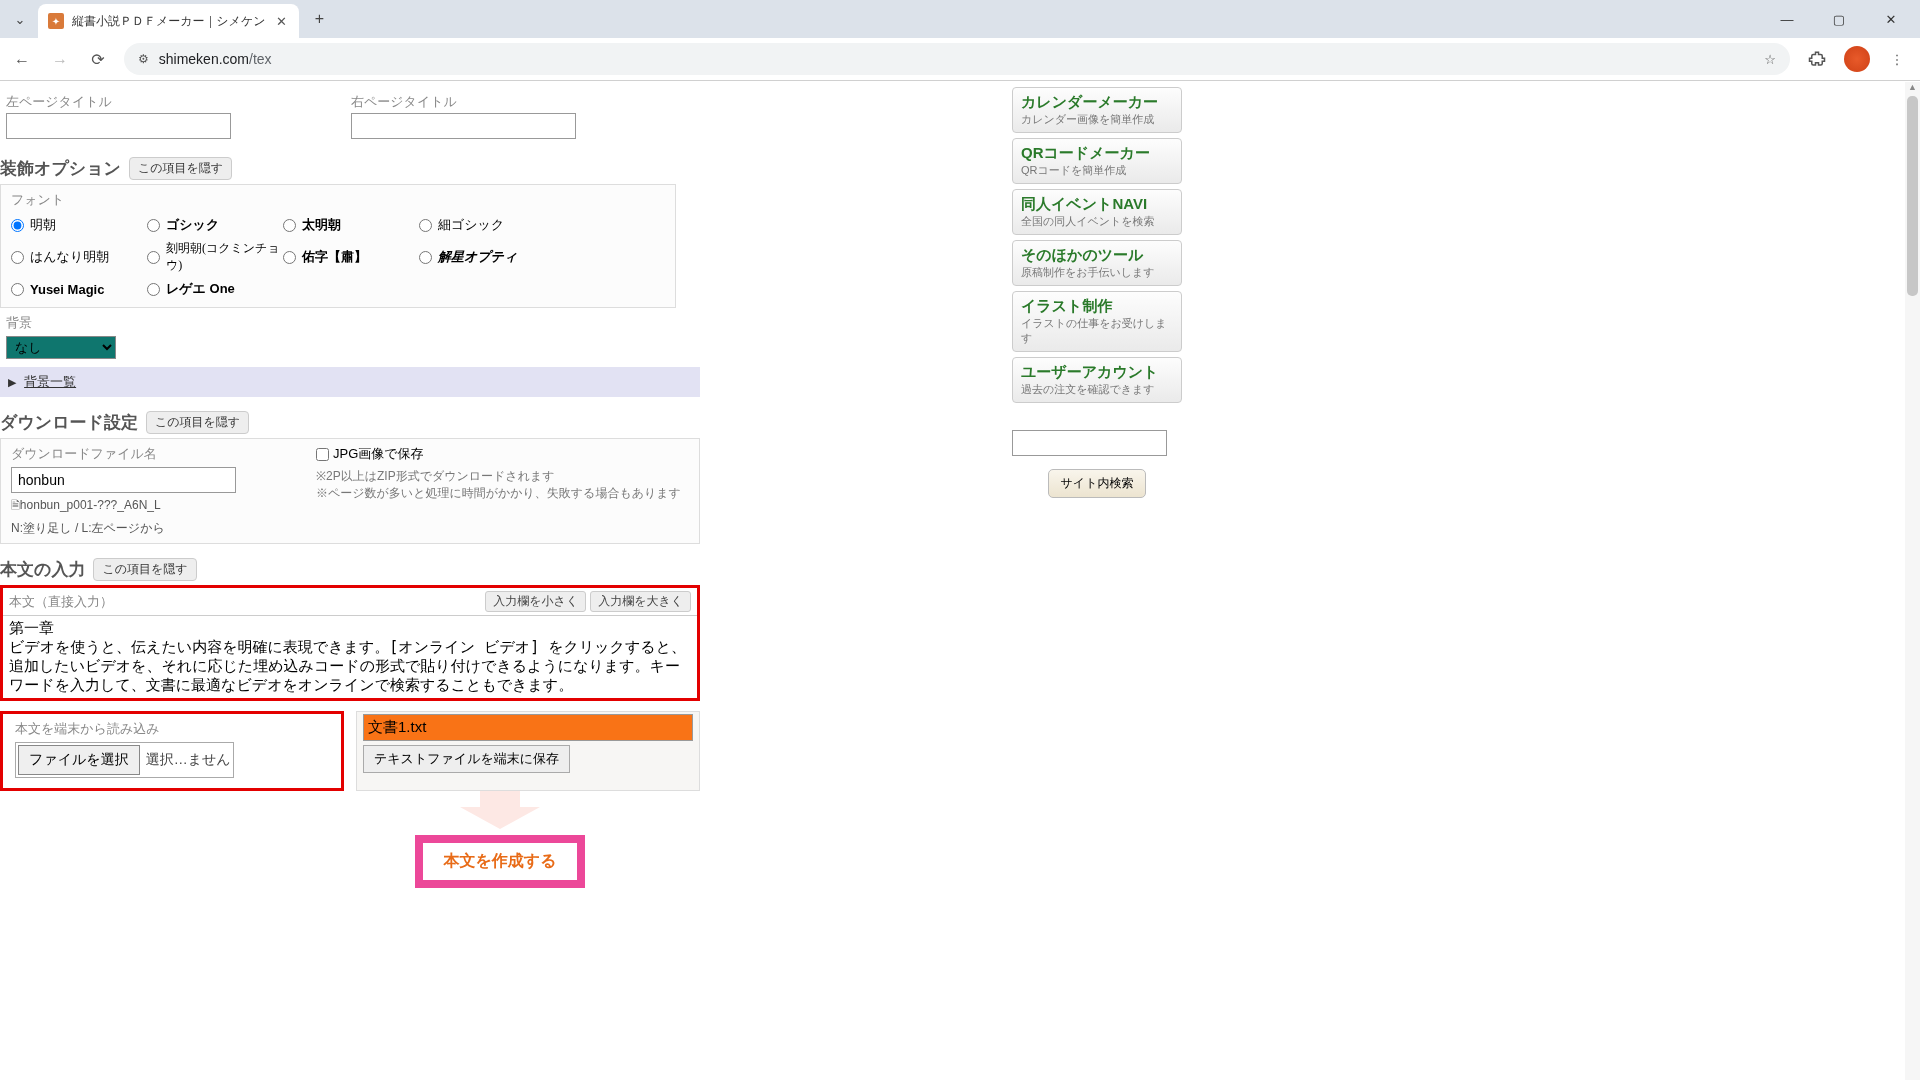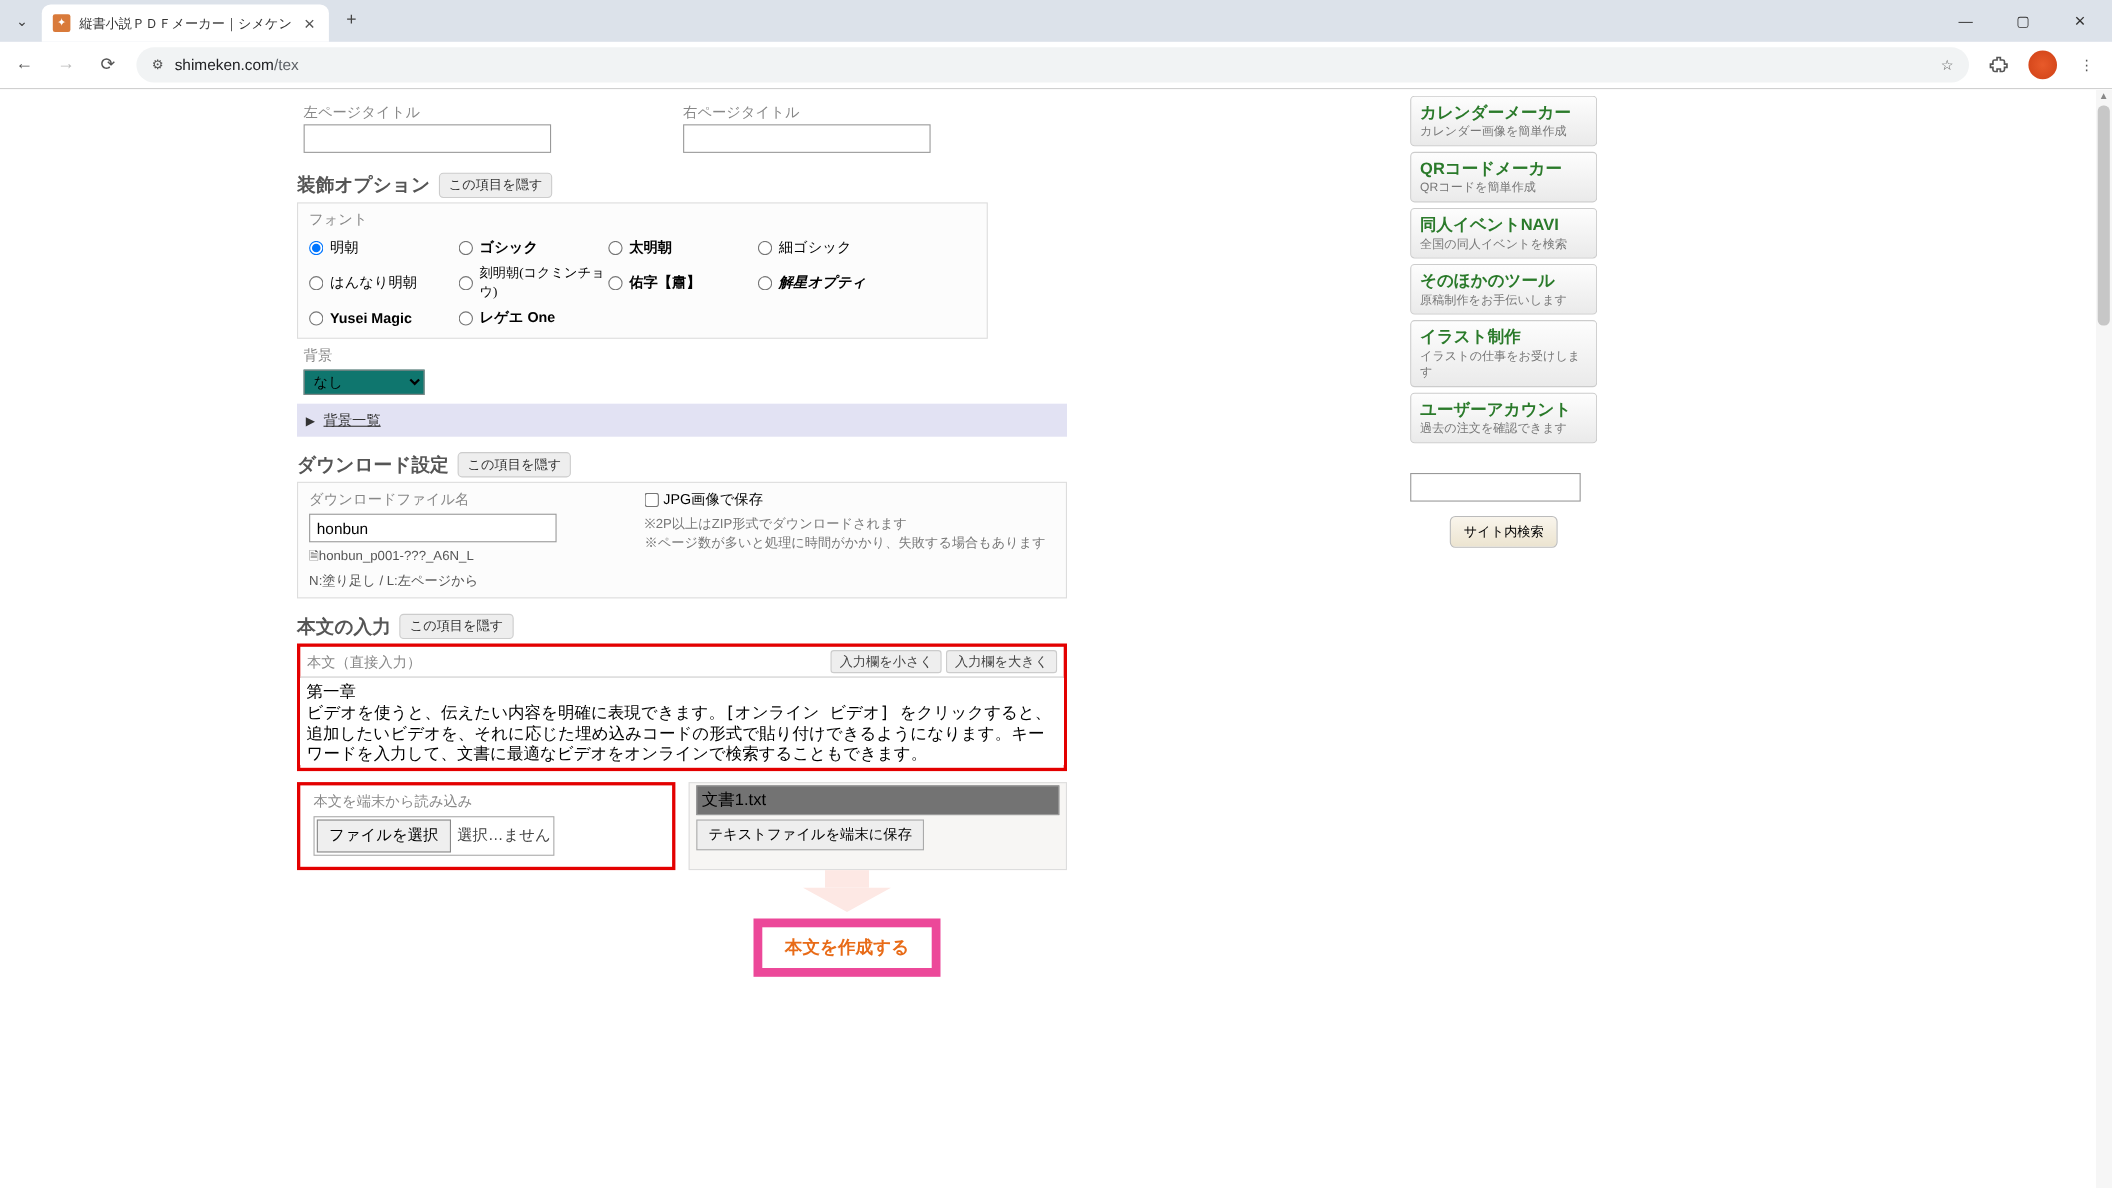--- a/index.html
+++ b/index.html
@@ -21,21 +21,21 @@
 .nav-btn { width: 24px; height: 24px; display: flex; align-items: center; justify-content: center; color: #555; cursor: pointer; font-size: 16px; }
 .url-box { flex: 1; display: flex; align-items: center; background: #f1f3f4; border-radius: 20px; height: 32px; padding: 0 14px; gap: 10px; color: #555; }
 .url-text { flex: 1; font-size: 14px; color: #202124; }
 .url-text .domain { color: #202124; }
 .url-text .path { color: #5f6368; }
 .addr-icon { width: 26px; height: 26px; display: flex; align-items: center; justify-content: center; color: #555; cursor: pointer; }
 .prof-icon { width: 26px; height: 26px; border-radius: 50%; background: radial-gradient(circle,#e85a2a,#cf4116); cursor: pointer; }
 
 
 .content-wrap { display: flex; padding-top: 6px; }
-.main-col { width: 1000px; margin-left: 270px; }
+.main-col { width: 1000px; }
 .side-col { width: 170px; margin-left: 12px; display: flex; flex-direction: column; gap: 5px; }
 
 .form-row { display: flex; gap: 80px; padding: 4px 0; }
 .form-field { }
 .label { color: #888; font-size: 13px; padding: 2px 0; }
 .text-input { border: 1px solid #999; padding: 4px 6px; font-size: 14px; background: #fff; }
 .text-input.w225 { width: 225px; }
 
 .section-hdr { display: flex; align-items: center; gap: 8px; margin-top: 14px; }
 .section-title { font-size: 17px; color: #555; font-weight: bold; }
@@ -67,21 +67,21 @@
 .ta-head { display: flex; align-items: center; padding: 3px 6px; }
 .ta-head-lbl { color: #888; font-size: 13px; flex: 1; }
 .size-btn { font-size: 12px; color: #444; background: #eee; border: 1px solid #ccc; border-radius: 3px; padding: 1px 7px; cursor: pointer; margin-left: 4px; }
 .main-textarea { width: 100%; height: 80px; border: none; border-top: 1px solid #ccc; font-size: 15px; font-family: "MS Gothic", monospace; padding: 3px 6px; resize: none; overflow-y: scroll; }
 
 .file-row { display: flex; gap: 12px; margin-top: 10px; border-radius: 27px; }
 .file-box-left { border: 3px solid #e30000; padding: 6px 12px 10px; width: 344px; }
 .file-box-right { flex: 1; padding: 2px 6px 6px; border: 1px solid #ddd; background: #f7f6f4; }
 .file-btn { border: 1px solid #888; background: #efefef; padding: 5px 10px; font-size: 14px; cursor: pointer; }
 .file-status { color: #444; font-size: 14px; padding-left: 6px; }
-.save-name-input { width: 100%; border: 1px solid #999; padding: 4px; font-size: 15px; background: #737373; margin-bottom: 4px; }
+.save-name-input { width: 100%; border: 1px solid #999; padding: 4px; font-size: 15px; background: #f97316; margin-bottom: 4px; }
 .save-file-btn { border: 1px solid #aaa; background: #eee; padding: 4px 10px; font-size: 13px; cursor: pointer; }
 
 .arrow-down { width: 120px; height: 40px; margin: 0 auto; position: relative; }
 .arrow-down::before { content: ""; position: absolute; left: 40px; top: 0; width: 40px; height: 16px; background: #fde8e4; }
 .arrow-down::after { content: ""; position: absolute; left: 20px; top: 16px; width: 0; height: 0; border-left: 40px solid transparent; border-right: 40px solid transparent; border-top: 22px solid #fde8e4; }
 
 .generate-wrap { text-align: center; margin-top: 4px; }
 .generate-btn { border: 8px solid #ec4899; background: #fff; color: #e86b17; font-size: 16px; font-weight: bold; padding: 8px 20px; cursor: pointer; }
 
 
@@ -144,21 +144,21 @@
       <div class="form-field" style="margin-left:40px">
         <div class="label">右ページタイトル</div>
         <input type="text" class="text-input w225" value="" style="">
       </div>
     </div>
 
     <div class="section-hdr">
       <span class="section-title">装飾オプション</span>
       <button class="hide-btn">この項目を隠す</button>
     </div>
-    <div class="panel" style="width:628px">
+    <div class="panel" style="width:676px">
       <div class="sub-label">フォント</div>
       <div class="font-grid">
         <label class="font-opt">
             <input type="radio" name="font" checked="" style="">
             <span>明朝</span>
           </label>
         <label class="font-opt bold">
             <input type="radio" name="font" style="">
             <span>ゴシック</span>
           </label>

